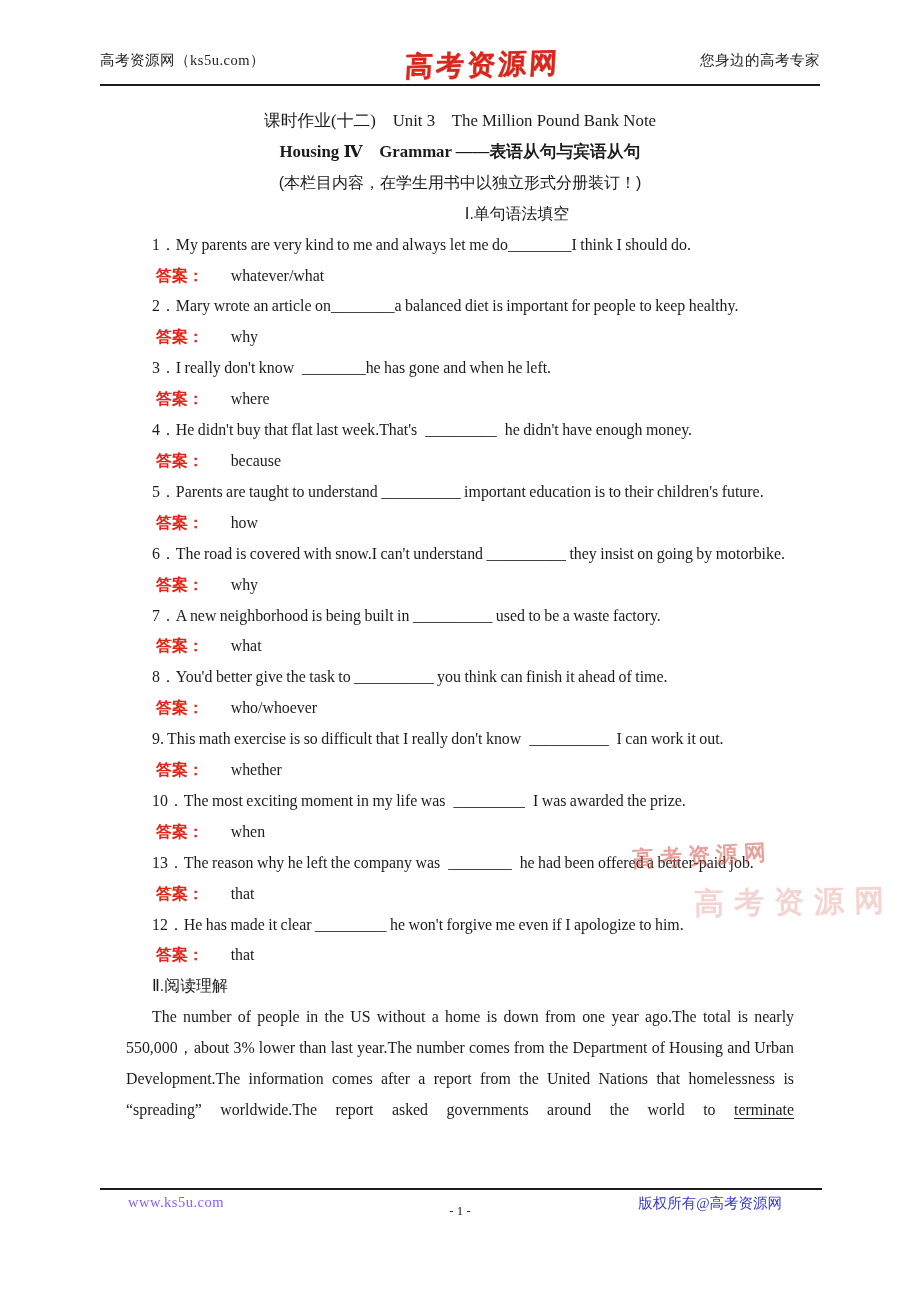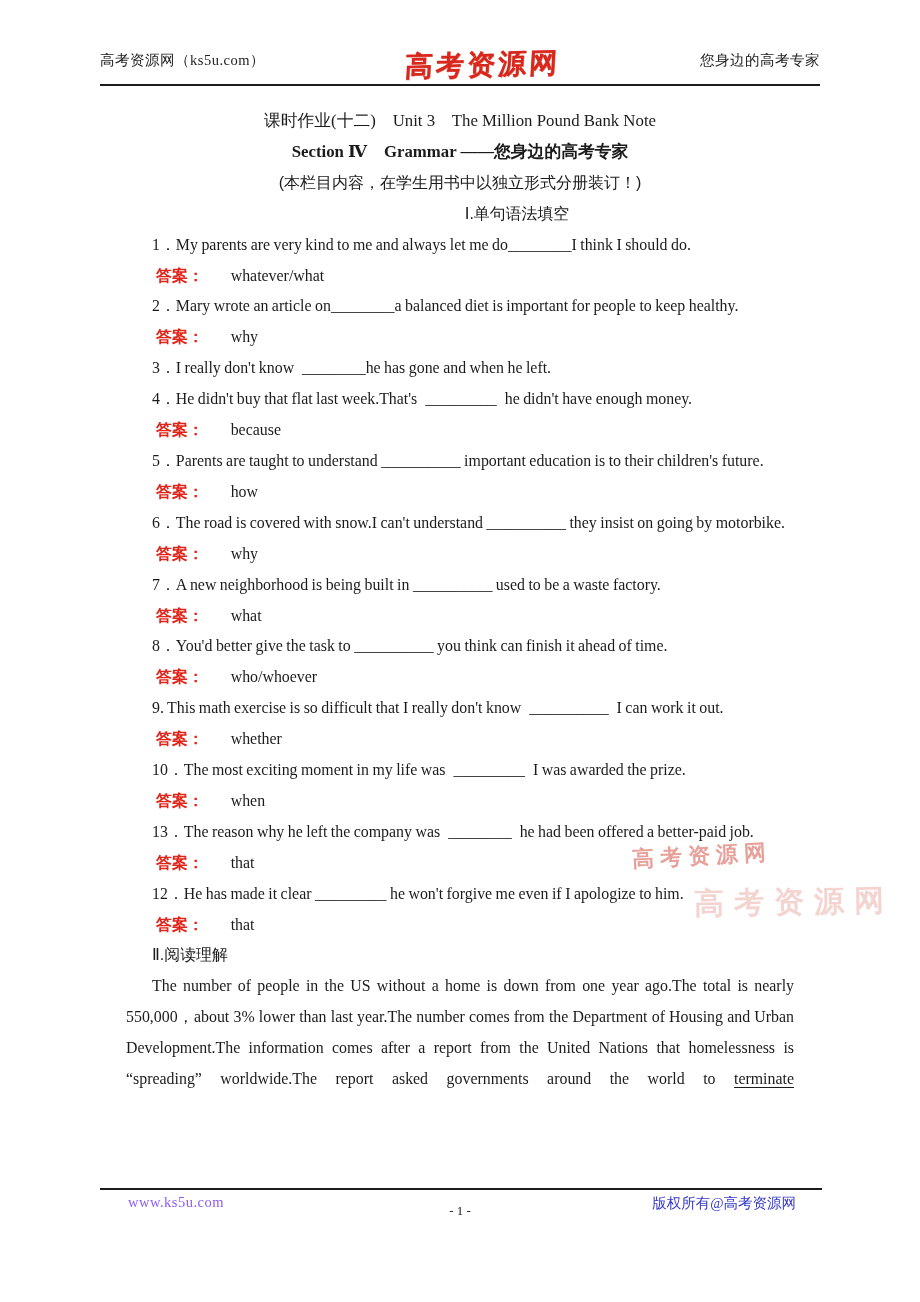--- a/index.html
+++ b/index.html
@@ -34,48 +34,49 @@
   
   .wm-small{position:absolute;left:632px;top:841px;font-size:22px;font-weight:bold;
     color:#d4554a;opacity:0.55;letter-spacing:6px;transform:rotate(-3deg);
     font-family:"DejaVu Sans",sans-serif;pointer-events:none;}
   .wm-large{position:absolute;left:694px;top:882px;font-size:30px;font-weight:bold;
     color:#e9a79f;opacity:0.48;letter-spacing:10px;transform:rotate(-1deg);
     font-family:"DejaVu Sans",sans-serif;pointer-events:none;}
   
   .footer-rule{position:absolute;top:1188px;left:100px;right:98px;border-top:2.2px solid #1c1c1c;}
   .footer-left{position:absolute;top:1194px;left:128px;font-size:14.5px;color:#8b5cf6;letter-spacing:0.5px;}
-  .footer-right{position:absolute;top:1194px;right:124px;font-size:14.5px;color:#3538c8;}
+  .footer-right{position:absolute;top:1194px;right:138px;font-size:14.5px;color:#3538c8;}
   .footer-page{position:absolute;top:1203px;left:0;width:920px;text-align:center;
     font-size:13px;color:#222;}
 </style>
 </head>
 <body>
 
 <div class="page">
 
   <div class="header">
     <span class="side">高考资源网（ks5u.com）</span>
     <span class="logo">高考资源网</span>
     <span class="side">您身边的高考专家</span>
   </div>
   <div class="header-rule"></div>
 
   <div class="content">
     <p class="t1">课时作业(十二)　Unit 3　The Million Pound Bank Note</p>
-    <p class="t2">Section Ⅳ　Grammar ——您身边的高考专家</p>
+    <p class="t2">Housing Ⅳ　Grammar ——表语从句与宾语从句</p>
     <p class="t3">(本栏目内容，在学生用书中以独立形式分册装订！)</p>
     <p class="h1">Ⅰ.单句语法填空</p>
 
     <div id="qlist">
         <p class="q">1．My parents are very kind to me and always let me do________I think I should do.</p>
         <p class="ans"><span class="label">答案：</span><span>whatever/what</span></p>
         <p class="q">2．Mary wrote an article on________a balanced diet is important for people to keep healthy.</p>
         <p class="ans"><span class="label">答案：</span><span>why</span></p>
         <p class="q">3．I really don't know ________he has gone and when he left.</p>
+        <p class="ans"><span class="label">答案：</span><span>where</span></p>
         <p class="q">4．He didn't buy that flat last week.That's _________ he didn't have enough money.</p>
         <p class="ans"><span class="label">答案：</span><span>because</span></p>
         <p class="q">5．Parents are taught to understand __________ important education is to their children's future.</p>
         <p class="ans"><span class="label">答案：</span><span>how</span></p>
         <p class="q">6．The road is covered with snow.I can't understand __________ they insist on going by motorbike.</p>
         <p class="ans"><span class="label">答案：</span><span>why</span></p>
         <p class="q">7．A new neighborhood is being built in __________ used to be a waste factory.</p>
         <p class="ans"><span class="label">答案：</span><span>what</span></p>
         <p class="q">8．You'd better give the task to __________ you think can finish it ahead of time.</p>
         <p class="ans"><span class="label">答案：</span><span>who/whoever</span></p>

